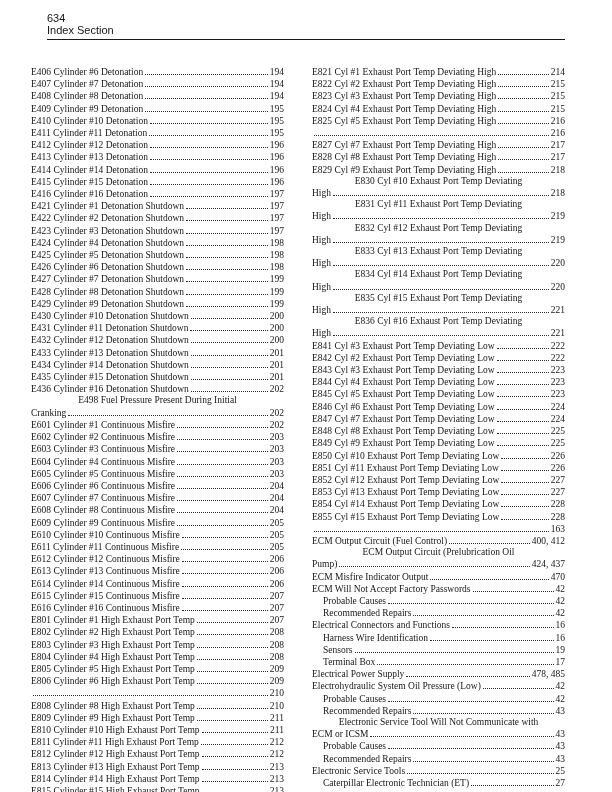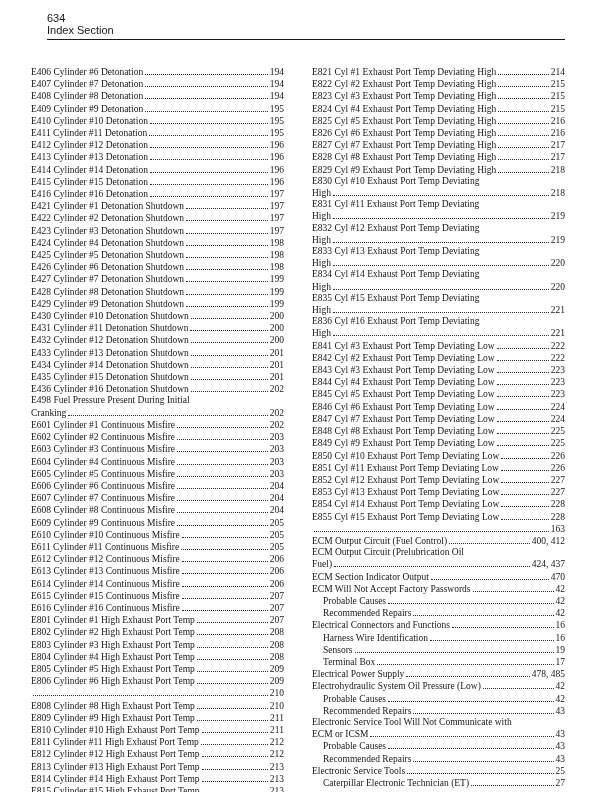--- a/index.html
+++ b/index.html
@@ -34,21 +34,21 @@
     font-family: Liberation Serif, serif;
   }
   .col {
     flex: 0 0 253px;
     width: 253px;
     font-size: 9.5px;
     line-height: 11.2px;
   }
   .entry { }
   .entry.indent { padding-left: 11px; }
-  .entry .l1 { white-space: nowrap; }
+  .entry .l1 { white-space: nowrap; text-align: center; }
   .entry .row {
     display: flex;
     align-items: baseline;
   }
   .entry .t {
     white-space: nowrap;
     flex: 0 0 auto;
   }
   .entry .dots {
     flex: 1 1 auto;
@@ -526,21 +526,20 @@
       </div>
       <div class="entry">
         <div class="row">
           <span class="t">E825 Cyl #5 Exhaust Port Temp Deviating High</span>
           <span class="dots"></span>
           <span class="p">216</span>
         </div>
       </div>
       <div class="entry">
         <div class="row">
-          <span class="t">E826 Cyl #6 Exhaust Port Temp Deviating High</span>
           <span class="dots"></span>
           <span class="p">216</span>
         </div>
       </div>
       <div class="entry">
         <div class="row">
           <span class="t">E827 Cyl #7 Exhaust Port Temp Deviating High</span>
           <span class="dots"></span>
           <span class="p">217</span>
         </div>
@@ -729,28 +728,28 @@
       <div class="entry">
         <div class="row">
           <span class="t">ECM Output Circuit (Fuel Control)</span>
           <span class="dots"></span>
           <span class="p">400, 412</span>
         </div>
       </div>
       <div class="entry">
         <div class="l1">ECM Output Circuit (Prelubrication Oil</div>
         <div class="row">
-          <span class="t">Fuel)</span>
+          <span class="t">Pump)</span>
           <span class="dots"></span>
           <span class="p">424, 437</span>
         </div>
       </div>
       <div class="entry">
         <div class="row">
-          <span class="t">ECM Section Indicator Output</span>
+          <span class="t">ECM Misfire Indicator Output</span>
           <span class="dots"></span>
           <span class="p">470</span>
         </div>
       </div>
       <div class="entry">
         <div class="row">
           <span class="t">ECM Will Not Accept Factory Passwords</span>
           <span class="dots"></span>
           <span class="p">42</span>
         </div>

